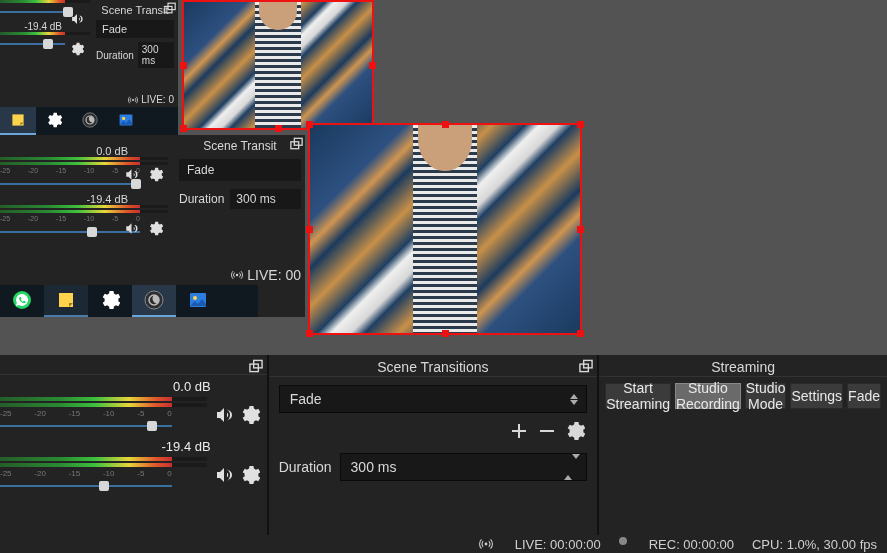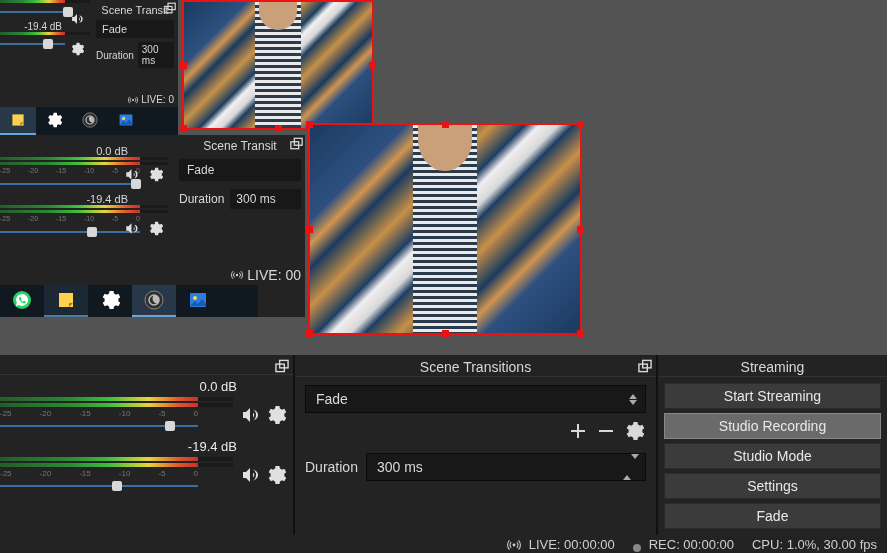--- a/index.html
+++ b/index.html
@@ -40,27 +40,27 @@
   .dd-arrow-up { border-bottom: 5px solid #aaa; }
   .dd-arrow-down { border-top: 5px solid #aaa; }
   .trans-tools { display: flex; justify-content: flex-end; gap: 4px; margin-bottom: 10px; }
   .trans-tool { width: 24px; height: 24px; display: flex; align-items: center; justify-content: center; }
   .duration-row { display: flex; align-items: center; gap: 8px; }
   .duration-row label { font-size: 14px; }
   .duration-input { flex: 1; background: #181818; border: 1px solid #0a0a0a; height: 28px; display: flex; align-items: center; padding: 0 6px 0 10px; font-size: 14px; }
 
   
   .controls-header { height: 22px; border-bottom: 1px solid #333; }
-  .controls-body { padding: 6px 6px 0 6px; display: flex; flex-direction: column; gap: 4px; }
+  .controls-body { padding: 6px 6px 0 6px; display: flex; flex-direction: row; gap: 4px; }
   .ctrl-btn { background: #3b3b3b; border: 1px solid #2a2a2a; color: #e8e8e8; height: 26px; font-size: 14px; text-align: center; display: flex; align-items: center; justify-content: center; }
   .ctrl-btn.active { background: #6a6a6a; border-color: #888; }
 
   
   .status-bar { position: absolute; left: 0; bottom: 0; width: 887px; height: 18px; background: #232323; display: flex; align-items: center; justify-content: flex-end; gap: 18px; padding: 0 10px; font-size: 13px; color: #cfcfcf; }
-  .status-item { display: flex; align-items: flex-end; gap: 8px; }
+  .status-item { display: flex; align-items: flex-start; gap: 22px; }
   .dot { width: 8px; height: 8px; border-radius: 50%; background: #888; }
 
   
   .mini-win { position: absolute; background: #232323; }
   .mini-a { left: 0; top: 0; width: 178px; height: 135px; }
   .mini-b { left: 0; top: 135px; width: 305px; height: 182px; }
 
   .mini-mixer { position: absolute; left: 0; top: 0; width: 90px; }
   .mini-mixer.small .vu { height: 3px; border-right: 25px solid #1a1a1a; }
   .mini-mixer .ch { margin-bottom: 2px; }

